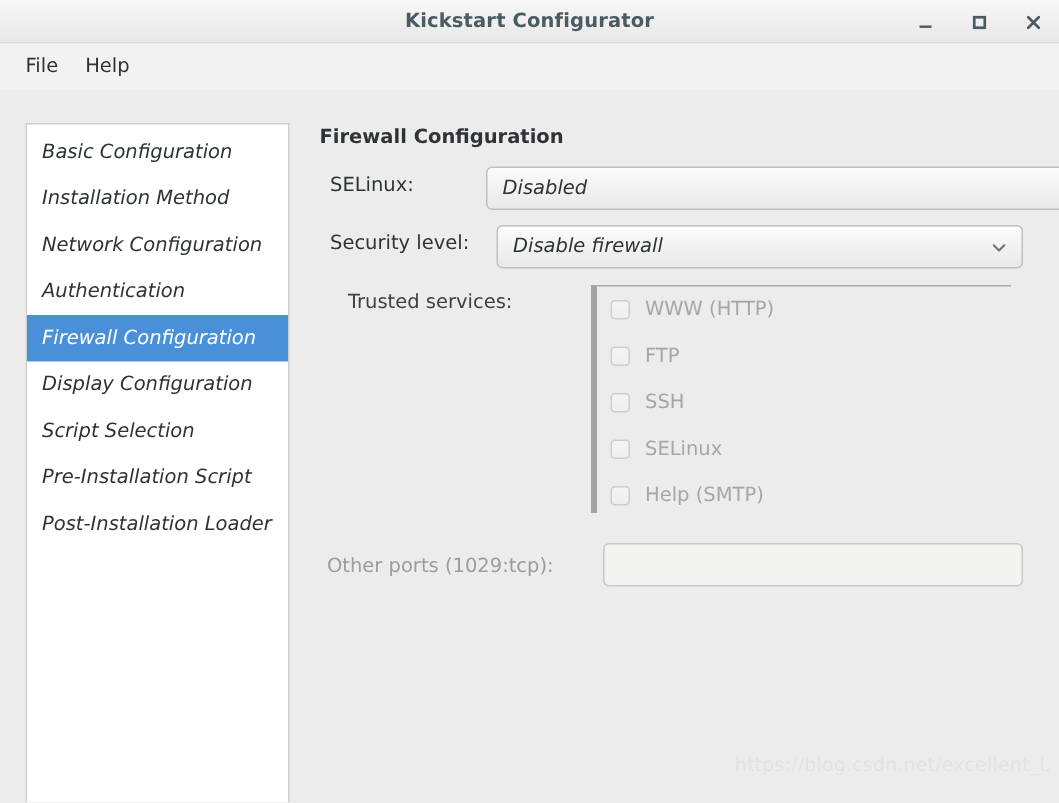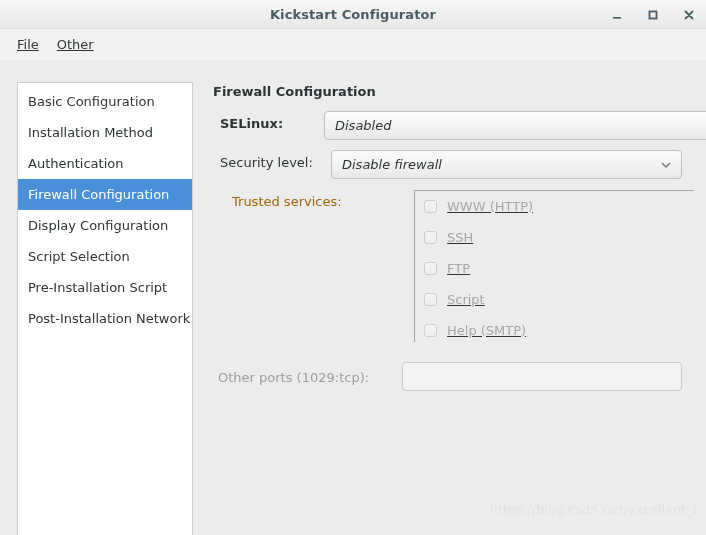--- a/index.html
+++ b/index.html
@@ -72,21 +72,20 @@
   .menubar {
     position: absolute;
     left: 0; top: 29px;
     width: 706px;
     height: 31px;
     background: #f2f2f2;
     display: flex;
     align-items: center;
     padding-left: 8px;
     box-sizing: border-box;
-    text-decoration: underline;
   }
   .menu-item {
     font-size: 13px;
     color: #2e3436;
     padding: 3px 9px;
     cursor: default;
     border-radius: 3px;
   }
 
   
@@ -97,20 +96,21 @@
     width: 176px;
     height: 453px;
     background: #ffffff;
     border: 1px solid #cdcdcd;
     border-bottom: none;
     box-sizing: border-box;
     overflow: hidden;
   }
   .sidebar-list {
     padding-top: 3px;
+    font-style: italic;
   }
   .sidebar-item {
     height: 31px;
     line-height: 31px;
     padding-left: 10px;
     font-size: 13px;
     color: #2e3436;
     white-space: nowrap;
     cursor: default;
   }
@@ -143,21 +143,21 @@
     display: flex;
     align-items: center;
   }
   .field-label {
     font-size: 13px;
     color: #2e3436;
     text-align: left;
     white-space: nowrap;
   }
   .field-label.dim {
-    color: #a16207;
+    color: #404040;
   }
 
   
   .combo {
     position: absolute;
     height: 29px;
     background: linear-gradient(to bottom, #fcfcfc 0%, #f2f2f2 50%, #e9e9e9 100%);
     border: 1px solid #c0c0c0;
     border-radius: 4px;
     box-sizing: border-box;
@@ -177,28 +177,27 @@
     width: 14px;
     height: 14px;
     flex: 0 0 auto;
     color: #6b7276;
   }
   .combo-arrow svg { display: block; }
 
   
   .services-frame {
     position: absolute;
-    left: 204px;
+    left: 184px;
     top: 110px;
     width: 280px;
     height: 152px;
     border-top: 1px solid #a9a9a9;
-    border-left: 1px solid #a3a3a3;
-    box-sizing: border-box;
-    text-decoration: underline;
+    border-left: 4px solid #a3a3a3;
+    box-sizing: border-box;
   }
   .service-row {
     height: 31px;
     display: flex;
     align-items: center;
     padding-left: 9px;
     box-sizing: border-box;
   }
   .checkbox {
     width: 13px;
@@ -275,41 +274,42 @@
       <div class="win-btn">
         <svg width="12" height="12" viewBox="0 0 12 12" aria-hidden="true">
           <path d="M2.5 2.5 L9.5 9.5 M9.5 2.5 L2.5 9.5" stroke="currentColor" stroke-width="1.8" stroke-linecap="round"></path>
         </svg>
       </div>
     </div>
   </div>
 
   <div class="menubar">
     <div class="menu-item">File</div>
-    <div class="menu-item">Other</div>
+    <div class="menu-item">Help</div>
   </div>
 
   <div class="sidebar">
     <div class="sidebar-list">
       <div class="sidebar-item">Basic Configuration</div>
       <div class="sidebar-item">Installation Method</div>
+      <div class="sidebar-item">Network Configuration</div>
       <div class="sidebar-item">Authentication</div>
       <div class="sidebar-item selected">Firewall Configuration</div>
       <div class="sidebar-item">Display Configuration</div>
       <div class="sidebar-item">Script Selection</div>
       <div class="sidebar-item">Pre-Installation Script</div>
-      <div class="sidebar-item">Post-Installation Network</div>
+      <div class="sidebar-item">Post-Installation Loader</div>
     </div>
   </div>
 
   <div class="content">
 
     <div class="content-title">Firewall Configuration</div>
 
-    <div class="field-row" style="left:10px; top:36px;font-weight:bold;">
+    <div class="field-row" style="left:10px; top:36px;">
       <span class="field-label">SELinux:</span>
     </div>
     <div class="combo" style="left:114px; top:31px; width:416px;font-style:italic;">
       <span class="combo-value">Disabled</span>
       <span class="combo-arrow">
         <svg width="14" height="14" viewBox="0 0 14 14" aria-hidden="true">
           <path d="M3.5 5.5 L7 9 L10.5 5.5" fill="none" stroke="currentColor" stroke-width="1.4" stroke-linecap="round" stroke-linejoin="round"></path>
         </svg>
       </span>
     </div>
@@ -330,29 +330,29 @@
       <span class="field-label dim">Trusted services:</span>
     </div>
 
     <div class="services-frame">
       <div class="service-row">
         <span class="checkbox"></span>
         <span class="service-label">WWW (HTTP)</span>
       </div>
       <div class="service-row">
         <span class="checkbox"></span>
+        <span class="service-label">FTP</span>
+      </div>
+      <div class="service-row">
+        <span class="checkbox"></span>
         <span class="service-label">SSH</span>
       </div>
       <div class="service-row">
         <span class="checkbox"></span>
-        <span class="service-label">FTP</span>
-      </div>
-      <div class="service-row">
-        <span class="checkbox"></span>
-        <span class="service-label">Script</span>
+        <span class="service-label">SELinux</span>
       </div>
       <div class="service-row">
         <span class="checkbox"></span>
         <span class="service-label">Help (SMTP)</span>
       </div>
     </div>
 
     <div class="ports-label">Other ports (1029:tcp):</div>
     <input class="ports-input" type="text" placeholder="" style="">
 

